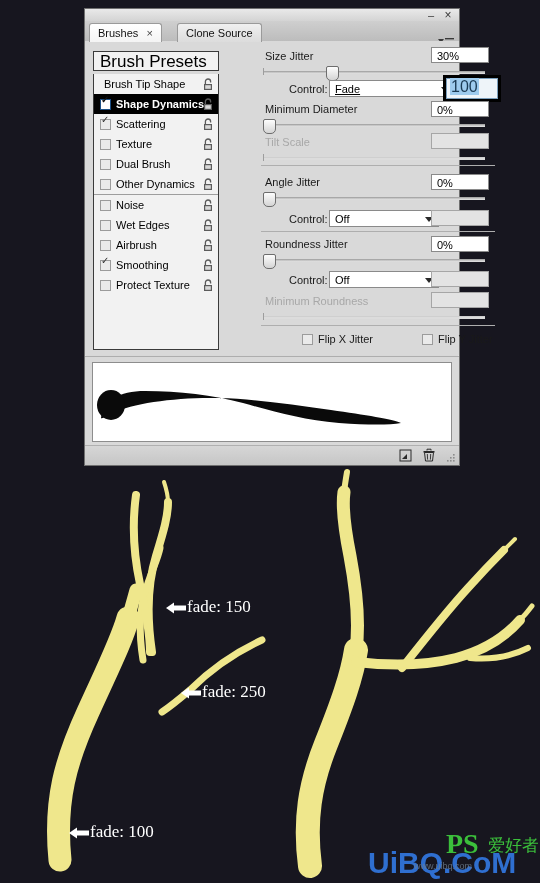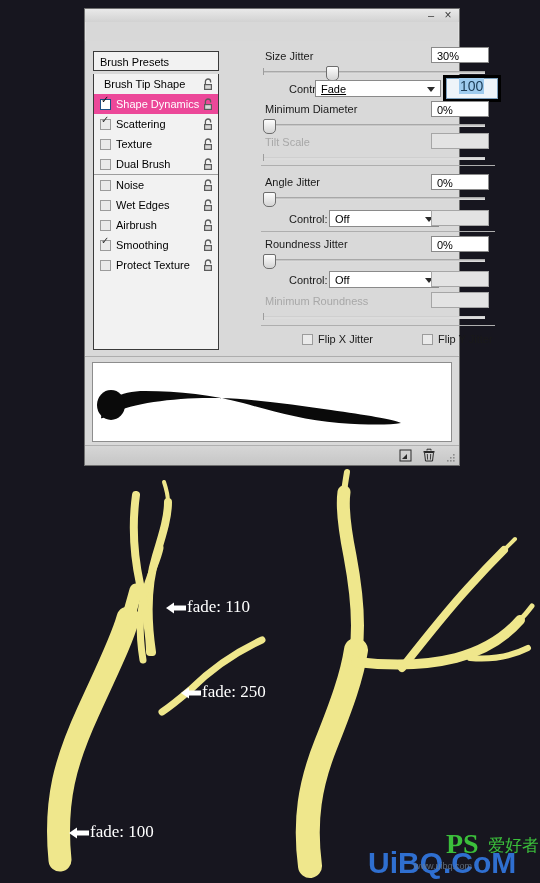--- a/index.html
+++ b/index.html
@@ -57,34 +57,34 @@
   
   #content{
     position:absolute;left:0;top:32px;width:374px;height:314px;
     background:#d9d9d9;
   }
 
   
   #presets-btn{
     position:absolute;left:8px;top:10px;width:126px;height:20px;
     background:#f2f2f2;border:1px solid #3a3a3a;
-    font-size:11px;line-height:20px;padding-left:6px;box-sizing:border-box;
+    font-size:17px;line-height:20px;padding-left:6px;box-sizing:border-box;
     cursor:default;
   }
   #list{
     position:absolute;left:8px;top:33px;width:126px;height:276px;
     background:#f2f2f2;border:1px solid #3a3a3a;border-top:none;
     box-sizing:border-box;overflow:hidden;
   }
   .lrow{
     position:relative;height:20px;line-height:20px;
     padding-left:6px;font-size:11px;white-space:nowrap;cursor:default;
   }
   .lrow.plain{padding-left:10px;}
-  .lrow.sel{background:#ec4899;color:#fff;font-weight:normal;}
+  .lrow.sel{background:#000000;color:#fff;font-weight:bold;}
   .lrow .cb{
     display:inline-block;width:9px;height:9px;margin-right:5px;
     background:#eaeaea;border:1px solid #9b9b9b;vertical-align:middle;
     position:relative;top:-1px;
   }
   .lrow.sel .cb{background:#fff;border-color:#1c4f85;}
   .lrow .cb.on::after{
     content:"\2713";position:absolute;left:0px;top:-5px;
     font-size:10px;line-height:10px;color:#333;
   }
@@ -139,22 +139,22 @@
   .combo .arrow{
     position:absolute;right:5px;top:6px;width:0;height:0;
     border-left:4px solid transparent;border-right:4px solid transparent;
     border-top:5px solid #2a2a2a;
   }
   #fade-focus{
     position:absolute;border:3px solid #000;box-sizing:border-box;
   }
   #fade-box{
     position:absolute;background:#eef4f9;border:1px solid #7b9fbd;
-    font-size:14px;line-height:15px;box-sizing:border-box;
-    padding-left:12px;cursor:text;
+    font-size:16px;line-height:15px;box-sizing:border-box;
+    padding-left:3px;cursor:text;
   }
   #fade-box span{background:#9ecbee;color:#1b3b55;padding:0 1px;}
   .chk{
     position:absolute;font-size:11px;color:#1a1a1a;cursor:default;
     white-space:nowrap;
     padding-left:37px;
   }
   .chk .box{
     display:inline-block;width:9px;height:9px;margin-right:5px;
     background:#eaeaea;border:1px solid #9b9b9b;vertical-align:middle;
@@ -238,21 +238,21 @@
 
     <path d="M470,658 C492,660 512,656 528,648" fill="none" stroke="#efe78c" stroke-width="6" stroke-linecap="round"></path>
   </g>
 </svg>
 
 <div class="anno" style="left:166px;top:597px;">
   <span class="arw">
     <svg width="20" height="12" viewBox="0 0 20 12">
         <path d="M0,6 L8,0.5 L8,3.6 L20,3.6 L20,8.4 L8,8.4 L8,11.5 Z" fill="#ffffff"></path>
       </svg>
-  </span><span>fade: 110</span>
+  </span><span>fade: 150</span>
 </div>
 <div class="anno" style="left:181px;top:682px;">
   <span class="arw">
     <svg width="20" height="12" viewBox="0 0 20 12">
         <path d="M0,6 L8,0.5 L8,3.6 L20,3.6 L20,8.4 L8,8.4 L8,11.5 Z" fill="#ffffff"></path>
       </svg>
   </span><span>fade: 250</span>
 </div>
 <div class="anno" style="left:69px;top:822px;">
   <span class="arw">
@@ -271,20 +271,37 @@
   </svg>
 </div>
 
 <div id="panel">
 
   <div id="titlebar">
     <div class="winbtn" id="btn-min">–</div>
     <div class="winbtn" id="btn-close">×</div>
   </div>
 
+  <div id="tabstrip">
+    <div class="tab" id="tab-brushes">
+      <span>Brushes</span>
+      <span class="tabclose">×</span>
+    </div>
+    <div class="tab" id="tab-clone">
+      <span>Clone Source</span>
+    </div>
+    <div id="panel-menu">
+      <svg width="18" height="16" viewBox="0 0 18 16">
+        <path d="M1,4 L7,4 L4,8 Z" fill="#3a3a3a"></path>
+        <rect x="8" y="3" width="9" height="1.4" fill="#3a3a3a"></rect>
+        <rect x="8" y="6.4" width="9" height="1.4" fill="#3a3a3a"></rect>
+        <rect x="8" y="9.8" width="9" height="1.4" fill="#3a3a3a"></rect>
+      </svg>
+    </div>
+  </div>
 
   <div id="content">
 
     <div id="presets-btn">
       <span>Brush Presets</span>
     </div>
 
     <div id="list">
 
     <div class="lrow plain"><span>Brush Tip Shape</span><span class="lock">
@@ -309,20 +326,27 @@
             </svg>
           </span></div>
         <div class="lrow"><span class="cb"></span><span>Texture</span><span class="lock">
             <svg width="12" height="13" viewBox="0 0 12 13">
               <rect x="2" y="6" width="8" height="6" fill="#5b5b5b"></rect>
               <rect x="3.2" y="7.2" width="5.6" height="3.6" fill="#d8d8d8"></rect>
               <path d="M3.4,6 L3.4,3.6 A2.6,2.6 0 0 1 8.6,3.6 L8.6,4.6" fill="none" stroke="#5b5b5b" stroke-width="1.3"></path>
             </svg>
           </span></div>
         <div class="lrow"><span class="cb"></span><span>Dual Brush</span><span class="lock">
+            <svg width="12" height="13" viewBox="0 0 12 13">
+              <rect x="2" y="6" width="8" height="6" fill="#5b5b5b"></rect>
+              <rect x="3.2" y="7.2" width="5.6" height="3.6" fill="#d8d8d8"></rect>
+              <path d="M3.4,6 L3.4,3.6 A2.6,2.6 0 0 1 8.6,3.6 L8.6,4.6" fill="none" stroke="#5b5b5b" stroke-width="1.3"></path>
+            </svg>
+          </span></div>
+        <div class="lrow"><span class="cb"></span><span>Other Dynamics</span><span class="lock">
             <svg width="12" height="13" viewBox="0 0 12 13">
               <rect x="2" y="6" width="8" height="6" fill="#5b5b5b"></rect>
               <rect x="3.2" y="7.2" width="5.6" height="3.6" fill="#d8d8d8"></rect>
               <path d="M3.4,6 L3.4,3.6 A2.6,2.6 0 0 1 8.6,3.6 L8.6,4.6" fill="none" stroke="#5b5b5b" stroke-width="1.3"></path>
             </svg>
           </span></div>
         <div class="sep"></div>
         <div class="lrow"><span class="cb"></span><span>Noise</span><span class="lock">
             <svg width="12" height="13" viewBox="0 0 12 13">
               <rect x="2" y="6" width="8" height="6" fill="#5b5b5b"></rect>
@@ -364,21 +388,21 @@
 
       <div class="crow-label" style="left:4px;top:9px;">Size Jitter</div>
       <div class="valbox" style="right:6px;top:6px;">30%</div>
       <div class="slider" style="top:26px;">
         <div class="track"></div>
         <div class="tick"></div>
         <div class="thumb" style="left:63px;"></div>
       </div>
 
       <div class="ctl-label" style="left:28px;top:42px;">Control:</div>
-      <div class="combo" style="left:54px;top:39px;width:126px;text-decoration:underline;">
+      <div class="combo" style="left:68px;top:39px;width:126px;text-decoration:underline;">
         <span>Fade</span>
         <span class="arrow"></span>
       </div>
       <div id="fade-focus" style="left:182px;top:34px;width:58px;height:27px;"></div>
       <div id="fade-box" style="left:185px;top:37px;width:52px;height:21px;">
         <span>100</span>
       </div>
 
       <div class="crow-label" style="left:4px;top:62px;">Minimum Diameter</div>
       <div class="valbox" style="right:6px;top:60px;">0%</div>

